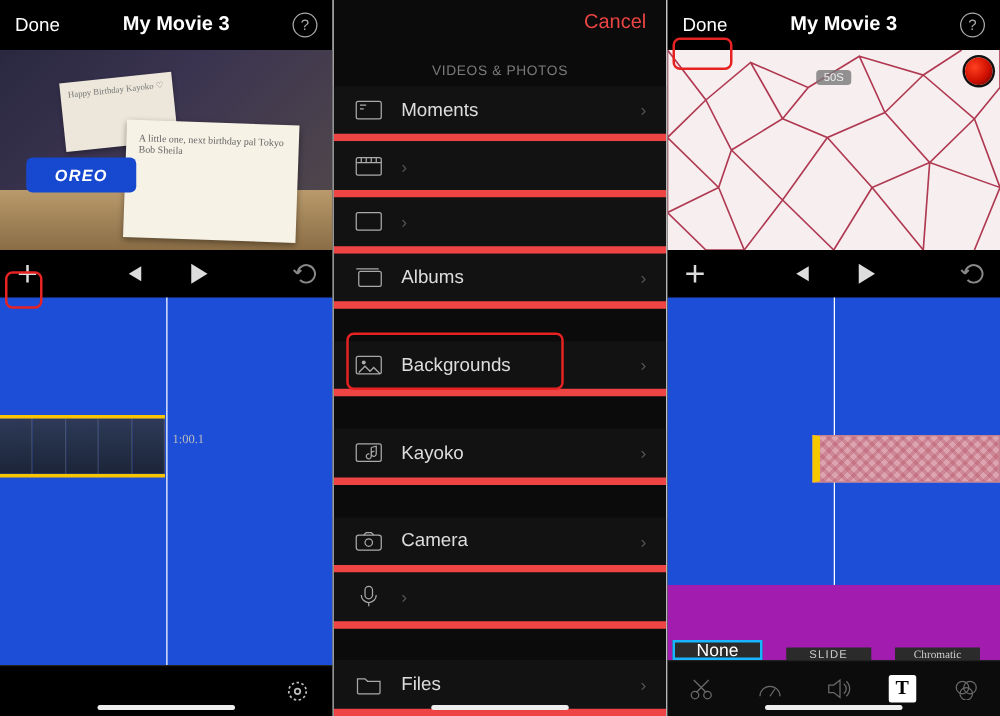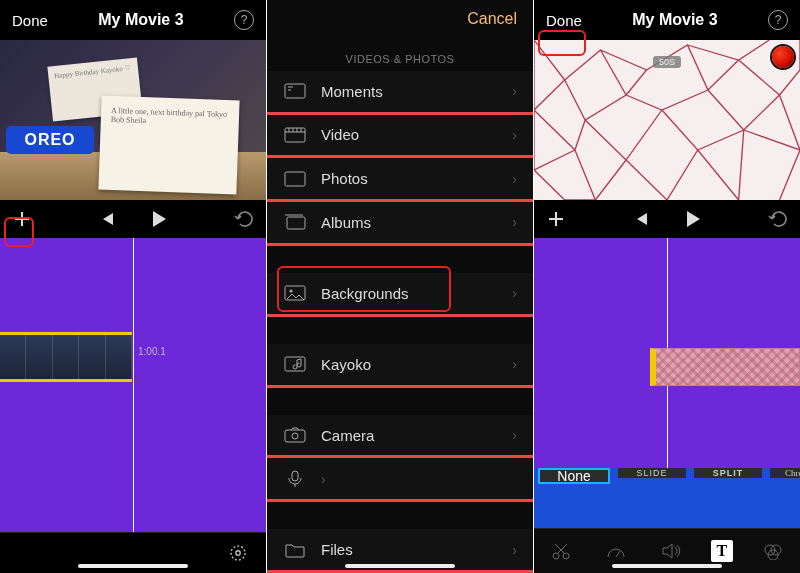--- a/index.html
+++ b/index.html
@@ -7,56 +7,56 @@
   .phone{flex:1;background:#000;position:relative;color:#ccc;display:flex;flex-direction:column;overflow:hidden;border-right:1px solid #fff;}
   .phone:last-child{border-right:none;}
   
   .hdr{height:40px;display:flex;align-items:center;justify-content:space-between;padding:0 12px;font-size:15px;color:#fff;}
   .hdr .title{flex:1;text-align:center;font-weight:600;font-size:16px;}
   .help{width:18px;height:18px;border:1.5px solid #aaa;border-radius:50%;display:flex;align-items:center;justify-content:center;font-size:12px;color:#aaa;}
   
   .redbox{position:absolute;border:2px solid #e62222;border-radius:6px;pointer-events:none;}
   
   .preview1{height:160px;background:linear-gradient(135deg,#2a2840 0%,#3b3450 40%,#534a4a 100%);position:relative;display:flex;align-items:center;justify-content:center;}
-  .oreo{position:absolute;left:6px;bottom:46px;width:88px;height:28px;background:#1749d0;border-radius:5px;display:flex;align-items:center;justify-content:center;color:#fff;font-weight:800;font-size:16px;letter-spacing:1px;}
+  .oreo{position:absolute;left:21px;bottom:46px;width:88px;height:28px;background:#1749d0;border-radius:5px;display:flex;align-items:center;justify-content:center;color:#fff;font-weight:800;font-size:13px;letter-spacing:1px;font-style:italic;}
   .card{position:absolute;left:100px;top:58px;width:138px;height:94px;background:#f6f2e6;transform:rotate(2deg);box-shadow:0 2px 5px rgba(0,0,0,.4);font-family:cursive;font-size:8px;color:#666;padding:10px;box-sizing:border-box;}
   .card2{position:absolute;left:50px;top:22px;width:90px;height:55px;background:#ece7da;transform:rotate(-6deg);box-shadow:0 2px 4px rgba(0,0,0,.3);font-family:cursive;font-size:7px;color:#777;padding:6px;box-sizing:border-box;}
   .table{position:absolute;bottom:0;left:0;right:0;height:48px;background:linear-gradient(#b99a6c,#8a6d45);}
   
   .tlbar{height:38px;display:flex;align-items:center;justify-content:space-between;padding:0 12px;background:#000;}
   .ic{color:#ccc;display:flex;align-items:center;justify-content:center;}
   .playgrp{display:flex;gap:36px;align-items:center;}
   
-  .timeline{flex:1;background:#6d28d9;position:relative;}
+  .timeline{flex:1;background:#1d4ed8;position:relative;font-family:Liberation Serif, serif;}
   .playhead{position:absolute;top:0;bottom:0;left:50%;width:1px;background:#fff;}
   .thumbstrip{position:absolute;left:0;top:94px;width:132px;height:44px;display:flex;border-top:3px solid #f8c400;border-bottom:3px solid #f8c400;}
   .thumbstrip .t{flex:1;background:linear-gradient(#2e3a58,#1b2438);border-right:1px solid rgba(255,255,255,.15);}
   .tstamp{position:absolute;left:138px;top:108px;font-size:10px;color:#bbb;}
   
   .bbar{height:40px;background:#000;display:flex;align-items:center;justify-content:flex-end;padding:0 18px;border-top:1px solid #222;}
   .gear{color:#bbb;}
   .homeind{position:absolute;bottom:5px;left:50%;transform:translateX(-50%);width:110px;height:4px;border-radius:3px;background:#eee;}
   
   .hdr2{height:40px;display:flex;align-items:center;justify-content:flex-end;padding:0 16px;}
-  .cancel{color:#fdba74;font-size:16px;}
+  .cancel{color:#ef4444;font-size:16px;}
   .sectlbl{font-size:11px;letter-spacing:.5px;color:#7a7a7a;padding:14px 16px 6px;text-align:center;}
-  .mitem{height:42px;display:flex;align-items:center;padding:0 16px;border-bottom:3px solid #ef4444;background:#121212;}
+  .mitem{height:42px;display:flex;align-items:center;padding:0 16px;border-bottom:6px solid #ef4444;background:#121212;}
   .mitem .micon{width:24px;height:18px;display:flex;align-items:center;justify-content:center;margin-right:14px;}
   .mitem .mlabel{flex:1;font-size:15px;color:#ddd;}
   .mitem .chev{color:#555;font-size:14px;}
   .gap{height:28px;}
   
   .preview3{height:160px;position:relative;background:#f0e4e6;}
   .preview3 svg{width:100%;height:100%;display:block;}
   .badge505{position:absolute;top:16px;left:50%;transform:translateX(-50%);font-size:9px;background:rgba(120,120,120,.8);color:#eee;padding:1px 6px;border-radius:3px;}
   .colorball{position:absolute;top:6px;right:6px;width:22px;height:22px;border-radius:50%;background:radial-gradient(circle at 35% 35%,#ff4020 0%,#d01000 55%,#570000 100%);box-shadow:0 0 0 2px #111;}
   .clip3{position:absolute;left:116px;top:110px;right:0;height:36px;background:#dca4b0;border:1px solid #c4808f;border-left:6px solid #f6c800;}
   .clip3pat{position:absolute;inset:0;background-image:repeating-linear-gradient(45deg,rgba(180,80,100,.35) 0 3px,transparent 3px 7px),repeating-linear-gradient(-45deg,rgba(180,80,100,.35) 0 3px,transparent 3px 7px);}
   
-  .stylerow{height:60px;background:#1d4ed8;display:flex;gap:8px;padding:0 4px;align-items:flex-start;}
+  .stylerow{height:60px;background:#a21caf;display:flex;gap:19px;padding:0 4px;align-items:flex-end;}
   .stylecell{flex:0 0 68px;background:#2b2b2b;display:flex;align-items:center;justify-content:center;color:#ccc;font-size:11px;position:relative;}
   .stylecell.sel{outline:2px solid #18b6ff;outline-offset:-2px;flex-basis:72px;font-size:14px;color:#fff;}
   .stylecell.slide{font-size:9px;letter-spacing:1px;}
   .stylecell.split{font-size:9px;letter-spacing:1px;font-weight:600;}
   .stylecell.chrom{font-size:9px;font-family:Georgia,serif;}
   
   .toolrow{height:44px;background:#0c0c0c;display:flex;align-items:center;justify-content:space-around;border-top:1px solid #222;}
   .tbtn{width:30px;height:26px;display:flex;align-items:center;justify-content:center;color:#6a6a6a;}
   .tbtn.activeT{background:#fff;color:#000;width:22px;height:22px;border-radius:2px;font-weight:700;font-family:Georgia,serif;}
   svg{display:block;}
@@ -145,30 +145,28 @@
       <span class="mlabel">Moments</span>
       <span class="chev">›</span>
     </div>
     <div class="mitem">
       <span class="micon">
           <svg width="22" height="16" viewBox="0 0 22 16">
             <rect x="1" y="1" width="20" height="14" rx="1.5" stroke="#aaa" fill="none"></rect>
             <path d="M1 5h20M5 1v4M9 1v4M13 1v4M17 1v4" stroke="#aaa"></path>
           </svg>
         </span>
-      <span class="mlabel">Video</span>
-      <span class="chev">›</span>
-    </div>
-    <div class="mitem">
-      <span class="micon">
-          <svg width="22" height="16" viewBox="0 0 22 16">
-            <rect x="1" y="1" width="20" height="14" rx="1.5" stroke="#aaa" fill="none"></rect>
-          </svg>
-        </span>
-      <span class="mlabel">Photos</span>
+      <span class="chev">›</span>
+    </div>
+    <div class="mitem">
+      <span class="micon">
+          <svg width="22" height="16" viewBox="0 0 22 16">
+            <rect x="1" y="1" width="20" height="14" rx="1.5" stroke="#aaa" fill="none"></rect>
+          </svg>
+        </span>
       <span class="chev">›</span>
     </div>
     <div class="mitem">
       <span class="micon">
           <svg width="22" height="16" viewBox="0 0 22 16">
             <rect x="3" y="3" width="18" height="12" rx="1.5" stroke="#aaa" fill="none"></rect>
             <path d="M1 1h18" stroke="#aaa"></path>
           </svg>
         </span>
       <span class="mlabel">Albums</span>
@@ -279,21 +277,20 @@
     </div>
     <div class="timeline" style="flex:1;">
       <div class="playhead"></div>
       <div class="clip3">
           <div class="clip3pat"></div>
         </div>
     </div>
     <div class="stylerow">
       <div class="stylecell sel">None</div>
       <div class="stylecell slide">SLIDE</div>
-      <div class="stylecell split">SPLIT</div>
       <div class="stylecell chrom">Chromatic</div>
 
     </div>
     <div class="toolrow">
       <span class="tbtn">
           <svg width="20" height="20" viewBox="0 0 20 20">
             <circle cx="5" cy="15" r="3" stroke="#6a6a6a" fill="none"></circle>
             <circle cx="15" cy="15" r="3" stroke="#6a6a6a" fill="none"></circle>
             <path d="M6 13L16 3M14 13L4 3" stroke="#6a6a6a"></path>
           </svg>

